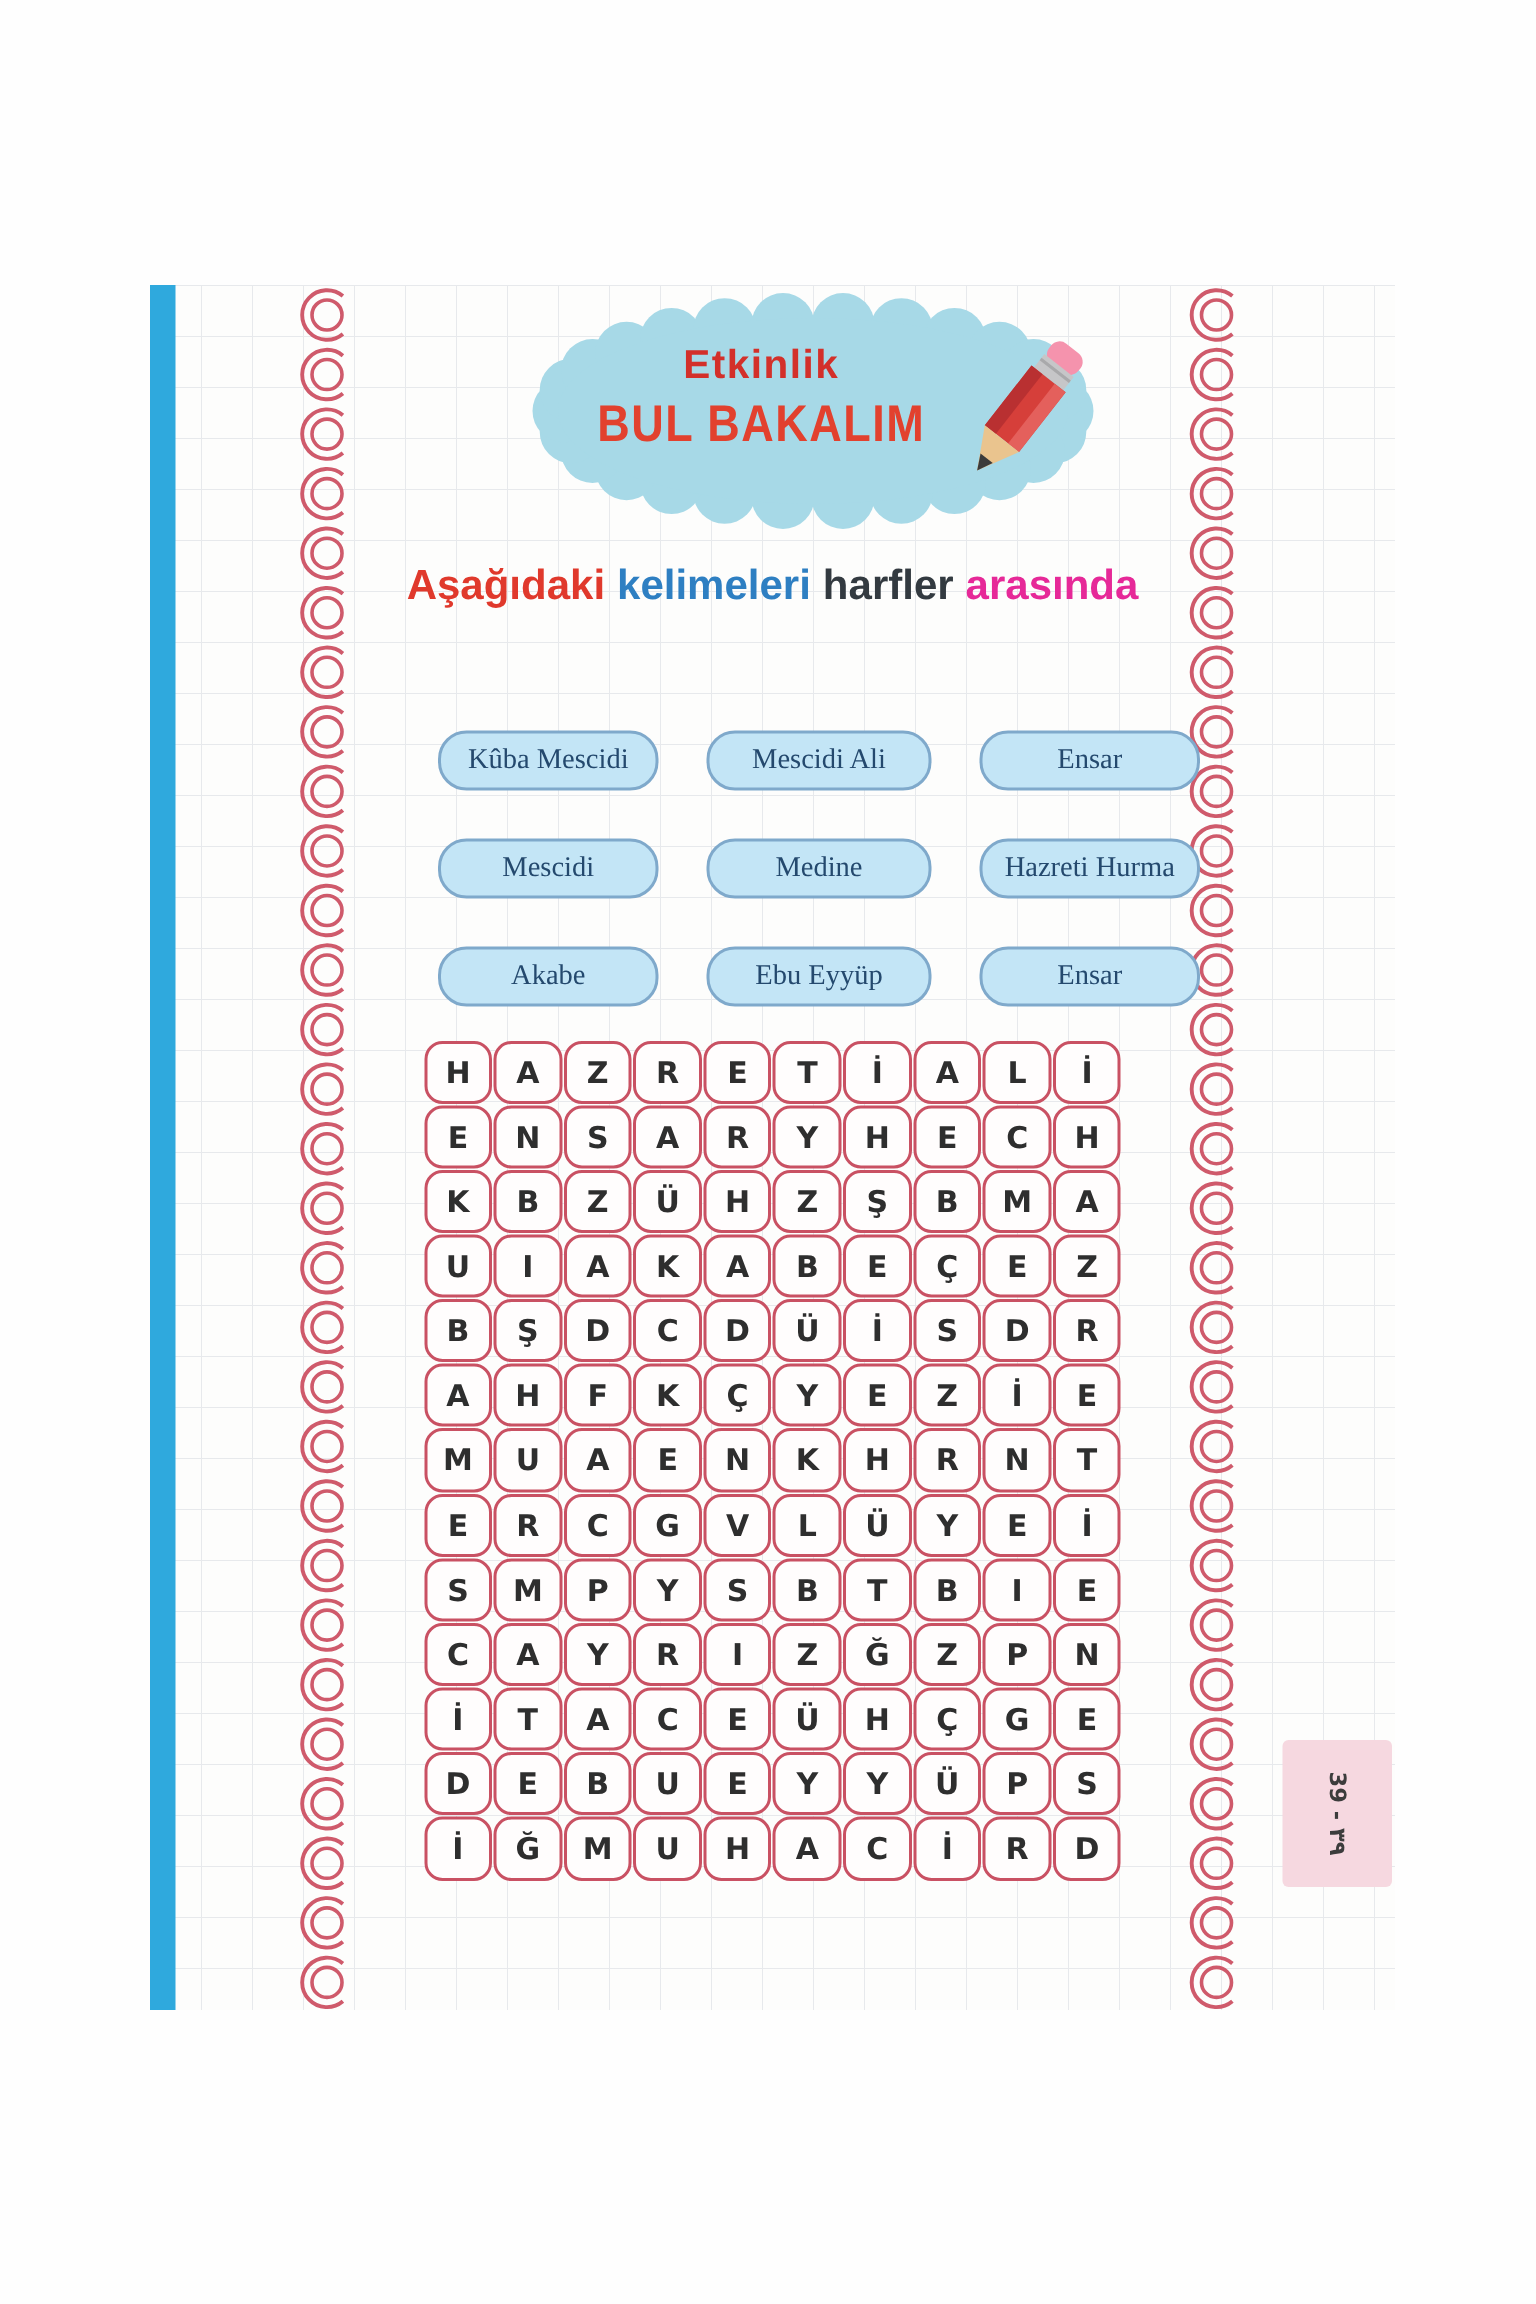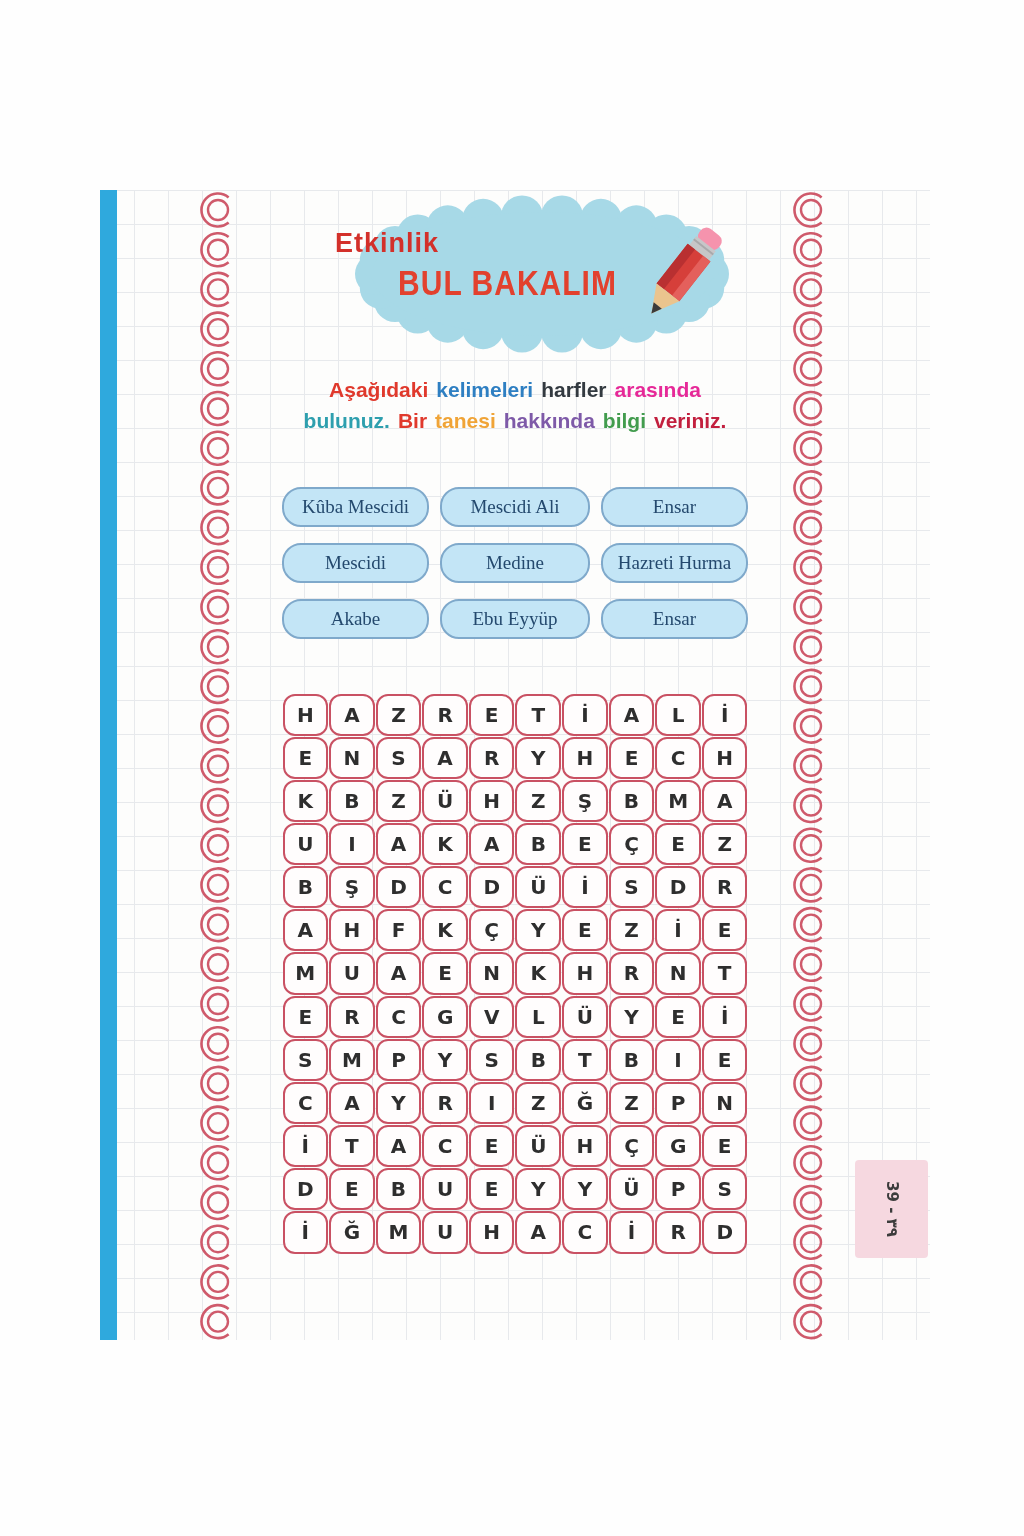--- a/index.html
+++ b/index.html
@@ -18,40 +18,40 @@
   .blue-bar{
     position:absolute;left:0;top:0;width:17px;height:100%;
     background:var(--margin-bar,#2fa9dd);
   }
   .chain{position:absolute;top:0;height:1150px;width:46px;}
   .chain.left{left:95px;}
   .chain.right{left:688px;}
   .cloud-wrap{position:absolute;left:235px;top:0px;width:420px;height:175px;}
   .cloud-svg{position:absolute;left:0;top:0;}
   .cloud-title{
-    position:absolute;left:0;top:38px;width:345px;
+    position:absolute;left:0;top:38px;width:345px;text-align:center;
     font-size:27px;font-weight:bold;letter-spacing:1px;
     color:var(--header-title,#d3302a);
   }
   .cloud-sub{
     position:absolute;left:0;top:74px;width:345px;text-align:center;
     font-size:30px;font-weight:bold;letter-spacing:1px;
     transform:scaleY(1.15);transform-origin:center top;
     color:var(--header-subtitle,#e2412e);
   }
   .pencil{position:absolute;left:280px;top:22px;}
   .instructions{
     position:absolute;left:120px;top:184px;width:590px;
-    text-align:center;font-size:21px;font-weight:bold;line-height:31px;
+    text-align:center;font-size:28px;font-weight:bold;line-height:31px;
   }
   .inst-line span{margin:0 4px;}
   .word-bank{
-    position:absolute;left:182px;top:297px;width:466px;
+    position:absolute;left:192px;top:297px;width:466px;
     display:grid;grid-template-columns:147px 150px 147px;
-    column-gap:11px;row-gap:16px;
+    column-gap:11px;row-gap:16px;gap:32px;
   }
   .word-chip{
     height:36px;border:2px solid var(--chip-border,#7fa9cb);
     background:var(--chip-bg,#c3e5f6);border-radius:19px;
     display:flex;align-items:center;justify-content:center;
     font-family:"Liberation Serif",serif;font-size:19px;
     color:var(--chip-text,#24496e);
   }
   .letter-grid{
     position:absolute;left:182px;top:503px;width:466px;height:561px;
@@ -244,21 +244,20 @@
         <rect x="49" y="33" width="9" height="49" fill="#b93031"></rect>
         <rect x="68" y="33" width="9" height="49" fill="#e4605c"></rect>
         <polygon points="49,82 77,82 63,108" fill="#eac48e"></polygon>
         <polygon points="58,98 68,98 63,108" fill="#3b3b3b"></polygon>
       </g>
     </svg>
   </div>
 
   <div class="instructions">
       <div class="inst-line"><span style="color: rgb(224, 57, 44);">Aşağıdaki</span><span style="color: rgb(46, 127, 194);">kelimeleri</span><span style="color: rgb(51, 58, 64);">harfler</span><span style="color: rgb(230, 41, 152);">arasında</span></div>
-      <div class="inst-line"><span style="color: rgb(46, 159, 174);">bulunuz.</span><span style="color: rgb(224, 57, 44);">Bir</span><span style="color: rgb(240, 164, 55);">tanesi</span><span style="color: rgb(126, 90, 168);">hakkında</span><span style="color: rgb(66, 156, 78);">bilgi</span><span style="color: rgb(194, 31, 62);">veriniz.</span></div>
     </div>
 
   <div class="word-bank">
       <div class="word-chip">Kûba Mescidi</div>
       <div class="word-chip">Mescidi Ali</div>
       <div class="word-chip">Ensar</div>
       <div class="word-chip">Mescidi</div>
       <div class="word-chip">Medine</div>
       <div class="word-chip">Hazreti Hurma</div>
       <div class="word-chip">Akabe</div>

